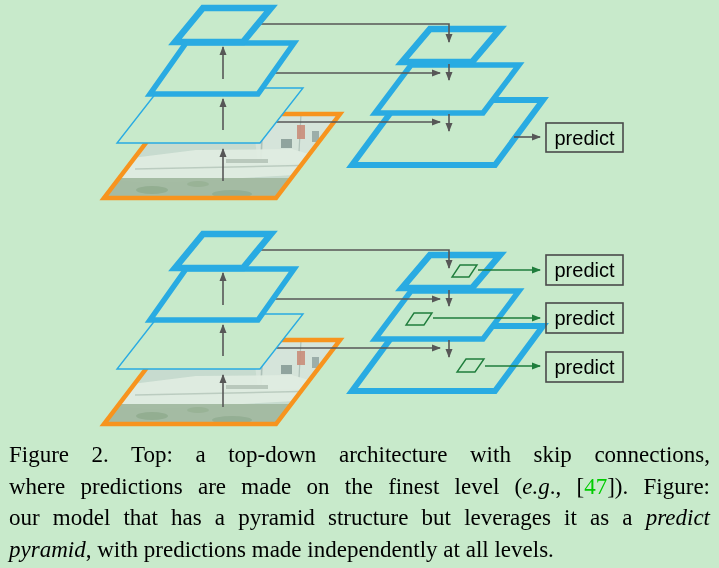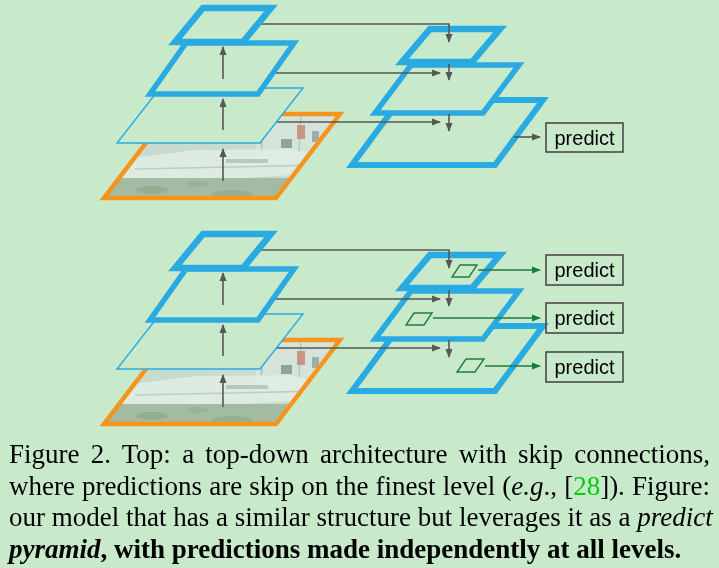--- a/index.html
+++ b/index.html
@@ -21,25 +21,25 @@
   .gray-fill{fill:var(--gray);}
   .green-fill{fill:var(--green);}
   .predict-rect{fill:none;stroke:var(--box_border);stroke-width:1.6;}
   .predict-text{
     font-family:"Liberation Sans", sans-serif;font-size:20px;fill:var(--text);
     text-anchor:middle;
   }
   .caption{
     color:var(--text);
     padding:5px 9px 0 9px;
-    font-size:27px;
+    font-size:23px;
     line-height:31.5px;
   }
   .cap-line{text-align:justify;text-align-last:justify;white-space:nowrap;}
-  .cap-line.last{text-align:center;text-align-last:left;font-weight:bold;}
+  .cap-line.last{text-align:center;text-align-last:left;}
   .it{font-style:italic;}
   .cite{color:var(--citation);}
 </style>
 </head>
 <body>
 
 <svg width="719" height="434" viewBox="0 0 719 434">
   <defs>
     <marker id="ah-gray" viewBox="0 0 9 9" refX="8" refY="4.5" markerWidth="9" markerHeight="9" markerUnits="userSpaceOnUse" orient="auto">
       <path class="gray-fill" d="M0,1 L9,4.5 L0,8 Z"></path>
@@ -129,21 +129,21 @@
       <text class="predict-text" x="584.5" y="374">predict</text>
     </g>
   </g>
 </svg>
 
 <div class="caption">
   <div class="cap-line">
     <span>Figure 2. Top:  a top-down architecture with skip connections,</span>
   </div>
   <div class="cap-line">
-    <span>where predictions are skip on the finest level (</span><span class="it">e.g</span><span>., [</span><span class="cite">28</span><span>]). Figure:</span>
+    <span>where predictions are made on the finest level (</span><span class="it">e.g</span><span>., [</span><span class="cite">47</span><span>]). Figure:</span>
   </div>
   <div class="cap-line">
-    <span>our model that has a similar structure but leverages it as a </span><span class="it">predict</span>
+    <span>our model that has a pyramid structure but leverages it as a </span><span class="it">predict</span>
   </div>
   <div class="cap-line last">
     <span class="it">pyramid</span><span>, with predictions made independently at all levels.</span>
   </div>
 </div>
 
 </body></html>

